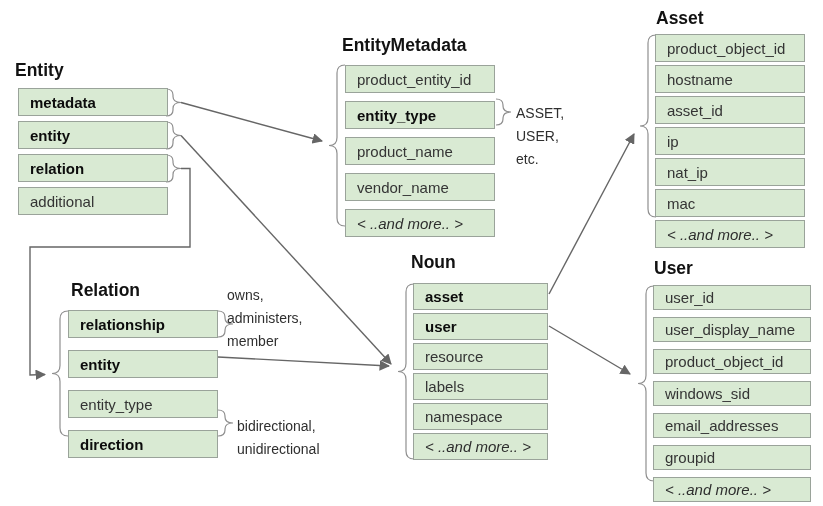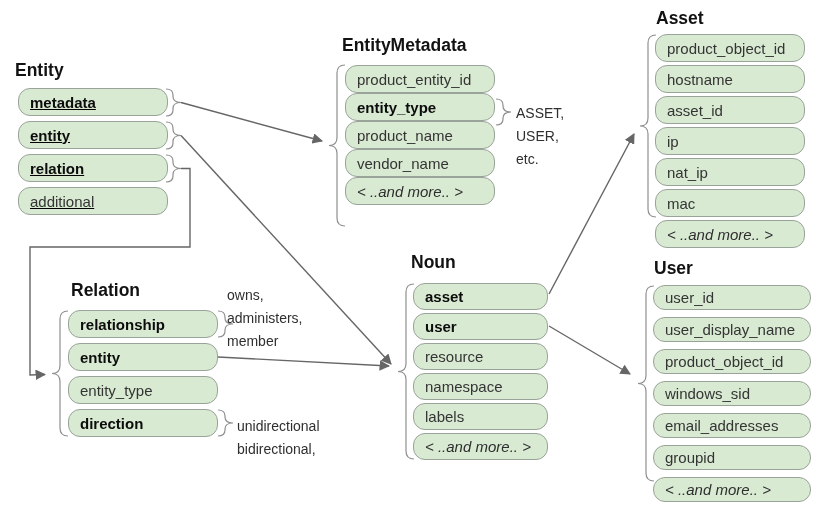--- a/index.html
+++ b/index.html
@@ -9,34 +9,34 @@
   }
   .overlay{position:absolute;left:0;top:0;z-index:0;}
   .overlay path.brace{fill:none;stroke:var(--brace,#8f8f8f);stroke-width:1.2;}
   .overlay path.arrow{fill:none;stroke:var(--arrow,#666666);stroke-width:1.4;}
   .overlay #ah path{fill:var(--arrow,#666666);}
   .title{position:absolute;z-index:2;font-size:17.5px;font-weight:700;color:#121212;white-space:nowrap;}
   .rows{position:absolute;z-index:2;display:flex;flex-direction:column;}
   .row{
     background:var(--row-fill,#d9ead3);
     border:1.2px solid var(--row-border,#9aa39a);
-    border-radius:12px;
+    border-radius:0;
     font-size:15px;color:#343434;
     padding-left:11px;display:flex;align-items:center;
     box-sizing:border-box;white-space:nowrap;
   }
   .row.b{font-weight:700;color:#0c0c0c;}
   .row.more{font-style:italic;color:#2e2e2e;text-align:center;}
-  .rows-entity{left:18px;top:88px;width:150px;gap:5px;text-decoration:underline;}
+  .rows-entity{left:18px;top:88px;width:150px;gap:5px;}
   .rows-entity .row{height:28px;}
-  .rows-entitymetadata{left:345px;top:65px;width:150px;gap:0;}
+  .rows-entitymetadata{left:345px;top:65px;width:150px;gap:8px;}
   .rows-entitymetadata .row{height:28px;}
   .rows-asset{left:655px;top:34px;width:150px;gap:3px;}
   .rows-asset .row{height:28px;}
-  .rows-relation{left:68px;top:310px;width:150px;gap:5px;}
+  .rows-relation{left:68px;top:310px;width:150px;gap:12px;}
   .rows-relation .row{height:28px;}
   .rows-noun{left:413px;top:283px;width:135px;gap:3px;}
   .rows-noun .row{height:27px;}
   .rows-user{left:653px;top:285px;width:158px;gap:7px;}
   .rows-user .row{height:25px;}
   .note{position:absolute;z-index:2;font-size:14px;line-height:23px;color:#2f2f2f;white-space:nowrap;}
 </style>
 </head>
 <body>
 
@@ -105,22 +105,22 @@
     <div class="row b">entity</div>
     <div class="row">entity_type</div>
     <div class="row b">direction</div>
   </div>
 
   <div class="title" style="left:411px;top:252px">Noun</div>
   <div class="rows rows-noun">
     <div class="row b">asset</div>
     <div class="row b">user</div>
     <div class="row">resource</div>
+    <div class="row">labels</div>
     <div class="row">namespace</div>
-    <div class="row">labels</div>
     <div class="row more">&lt; ..and more.. &gt;</div>
   </div>
 
   <div class="title" style="left:654px;top:258px">User</div>
   <div class="rows rows-user">
     <div class="row">user_id</div>
     <div class="row">user_display_name</div>
     <div class="row">product_object_id</div>
     <div class="row">windows_sid</div>
     <div class="row">email_addresses</div>
@@ -132,17 +132,17 @@
     <div>ASSET,</div>
     <div>USER,</div>
     <div>etc.</div>
   </div>
   <div class="note" style="left:227px;top:284px">
     <div>owns,</div>
     <div>administers,</div>
     <div>member</div>
   </div>
   <div class="note" style="left:237px;top:415px">
+    <div>bidirectional,</div>
     <div>unidirectional</div>
-    <div>bidirectional,</div>
   </div>
 
 </div>
 
 </body></html>

